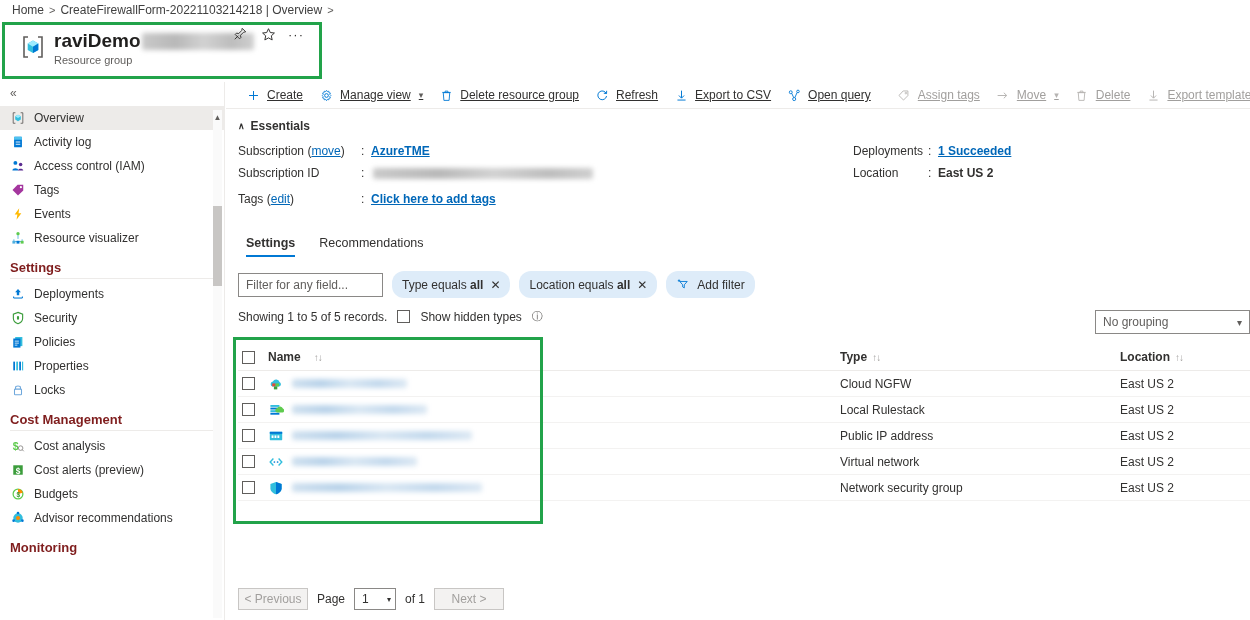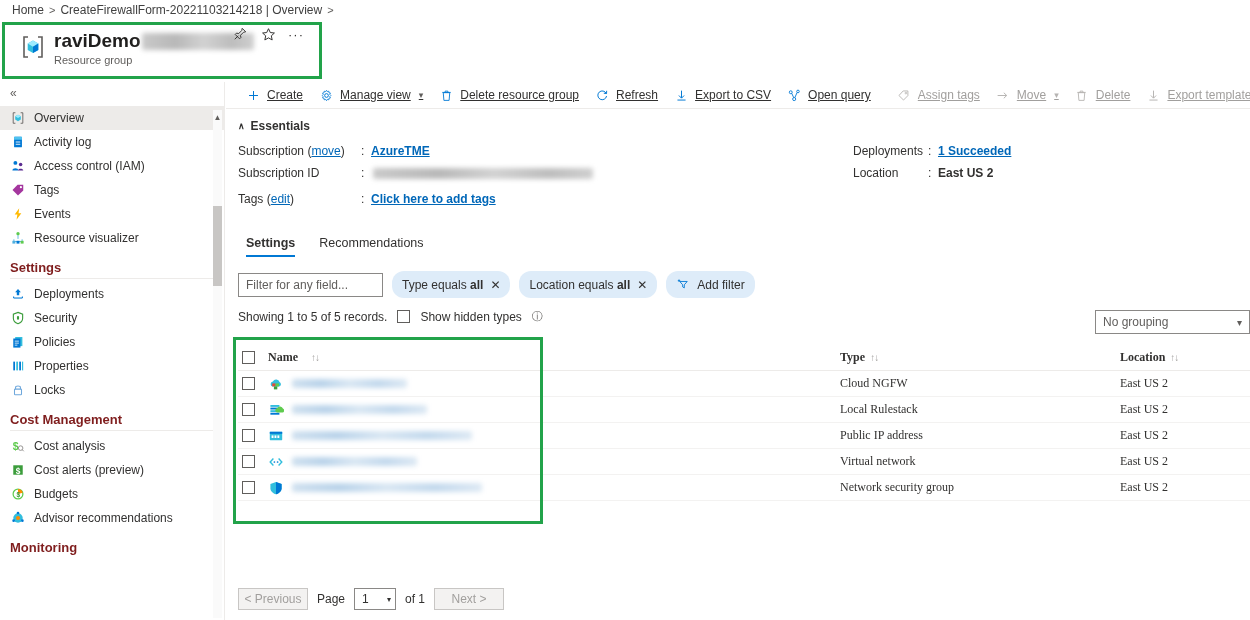--- a/index.html
+++ b/index.html
@@ -189,21 +189,21 @@
   .info-i { color: #605e5c; font-size: 11px; }
   .grouping {
     position: absolute; right: 0px; top: 228px;
     width: 155px; height: 24px; border: 1px solid #8a8886;
     background: #fff; display: flex; align-items: center;
     padding: 0 7px; font-size: 12px; color: #605e5c;
     justify-content: space-between; cursor: pointer;
   }
 
   
-  .tablewrap { position: absolute; left: 12px; top: 262px; right: 0; font-family: Liberation Serif, serif; }
+  .tablewrap { position: absolute; left: 12px; top: 262px; right: 0; }
   .trow {
     display: flex; align-items: center; height: 26px;
     border-bottom: 1px solid #f3f2f1;
   }
   .trow.head { height: 27px; border-bottom: 1px solid #edebe9; }
   .trow.head .c { font-weight: 700; color: #323130; }
   .c { font-size: 12px; color: #323130; display: flex; align-items: center; }
   .c-chk { width: 30px; flex: 0 0 30px; padding-left: 4px; }
   .c-name { flex: 0 0 572px; display: flex; align-items: center; gap: 8px; }
   .c-type { flex: 0 0 280px; }

